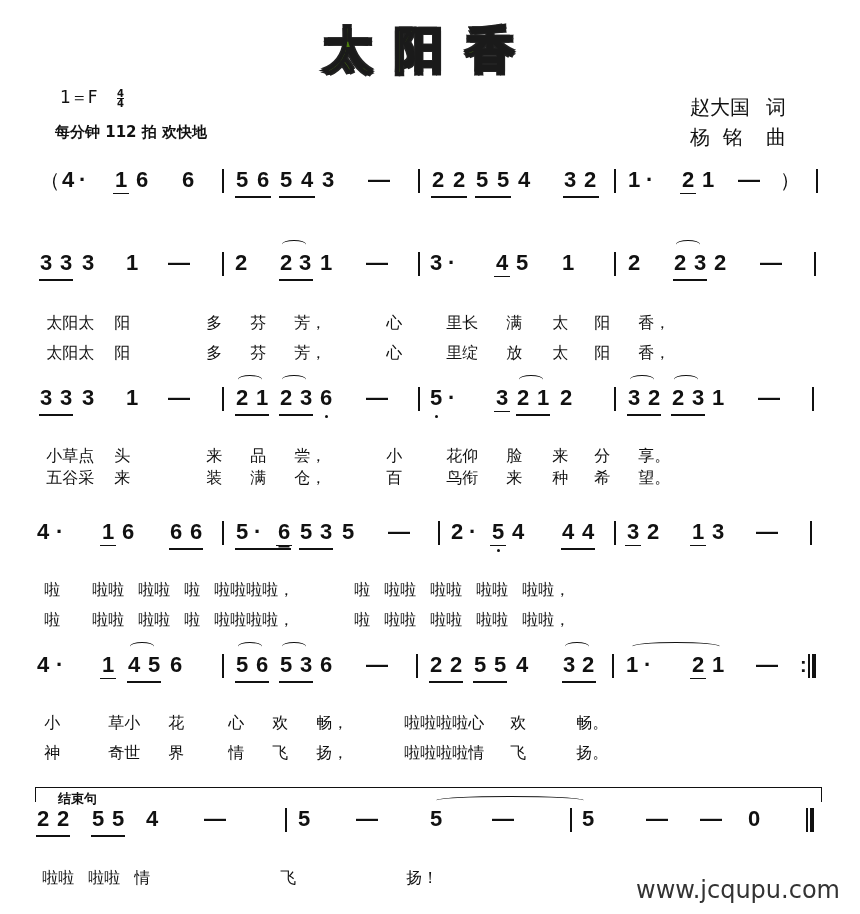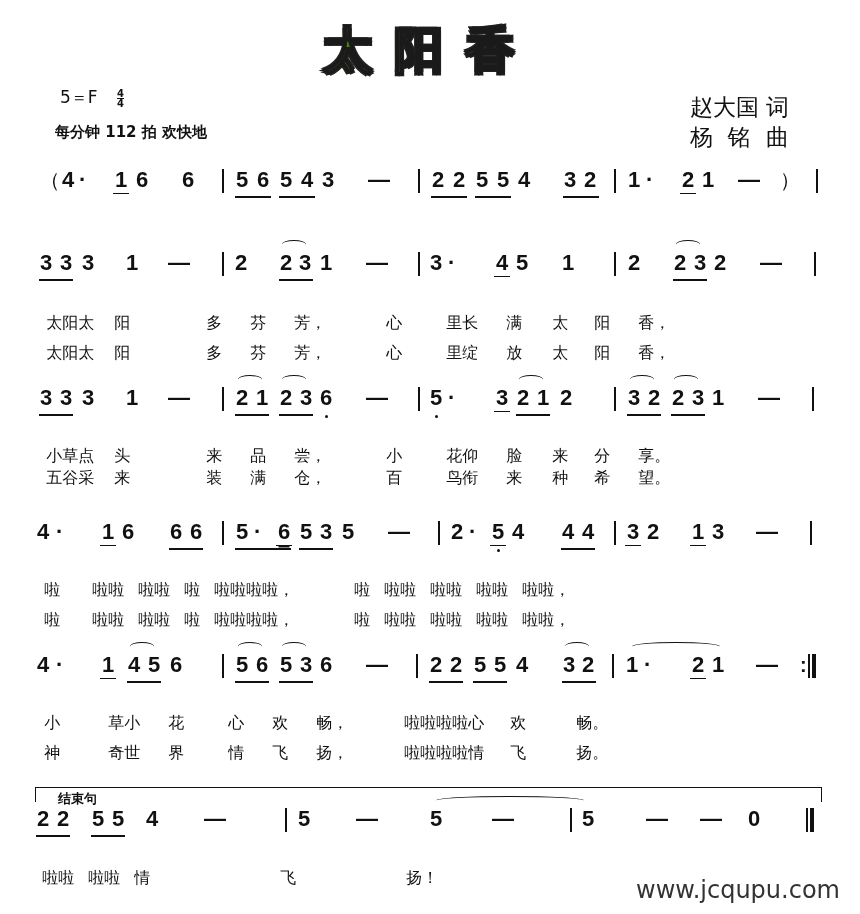--- a/index.html
+++ b/index.html
@@ -9,21 +9,21 @@
     left:0; width:860px; top:18px; text-align:center;
     font-family:"DejaVu Sans", sans-serif; font-weight:bold; font-size:49px; letter-spacing:22px;
     color:#4d7c0f;
     -webkit-text-stroke:2px #1a1a1a;
     text-shadow: 0 0 0 #222, 1px 1px 0 #222, -1px -1px 0 #222, 2px 2px 0 #222, -2px 2px 0 #222, 2px -2px 0 #222, -2px -2px 0 #222;
   }
   .meta { font-size:16px; font-family:"DejaVu Sans", sans-serif; }
   .key { left:60px; top:86px; font-size:17px; }
   .timesig { display:inline-block; vertical-align:middle; font-size:10px; line-height:9px; text-align:center; margin-left:14px; border-bottom:0; font-weight:bold; }
   .tempo { left:55px; top:123px; font-size:15px; font-weight:bold; }
-  .credits { left:690px; top:92px; font-size:23px; line-height:30px; }
+  .credits { left:690px; top:92px; font-size:20px; line-height:30px; }
   .credit-row { display:flex; gap:0; }
   .row { position:absolute; left:0; width:860px; height:40px; }
   .note {
     position:absolute; top:0; font-family:"Liberation Sans", sans-serif; font-weight:bold; font-size:22px; line-height:26px; width:16px; text-align:center;
   }
   .note.ul { border-bottom:1.5px solid #111; }
   .note.dul { border-bottom:1.5px solid #111; box-shadow:0 4px 0 -2.5px #111; }
   .dot-below::after { content:""; position:absolute; left:6.5px; bottom:-7px; width:3px; height:3px; background:#111; border-radius:50%; }
   .aug { position:absolute; top:0; font-size:22px; line-height:26px; font-weight:bold; }
   .dash { position:absolute; top:0; font-size:22px; line-height:26px; font-weight:bold; }
@@ -37,21 +37,21 @@
   .ending-bracket { position:absolute; left:35px; top:787px; width:785px; height:14px; border-top:1.5px solid #111; border-left:1.5px solid #111; border-right:1.5px solid #111; }
   .ending-label { position:absolute; left:58px; top:790px; font-size:13px; font-weight:bold; font-family:"DejaVu Sans", sans-serif; }
   .watermark { position:absolute; left:636px; top:876px; font-family:"DejaVu Sans", sans-serif; font-size:24px; color:#333; }
 </style>
 </head>
 <body>
 
 <div class="abs title">太阳香</div>
 
 <div class="abs meta key">
-  <span>5＝F</span>
+  <span>1＝F</span>
   <span class="timesig">
     <span>4</span><br>
     <span style="display:block;border-top:1.5px solid #111;">4</span>
   </span>
 </div>
 <div class="abs meta tempo">每分钟 112 拍  欢快地</div>
 
 <div class="abs meta credits">
   <div class="credit-row">
     <span style="width:76px;display:inline-block;">赵大国</span>

